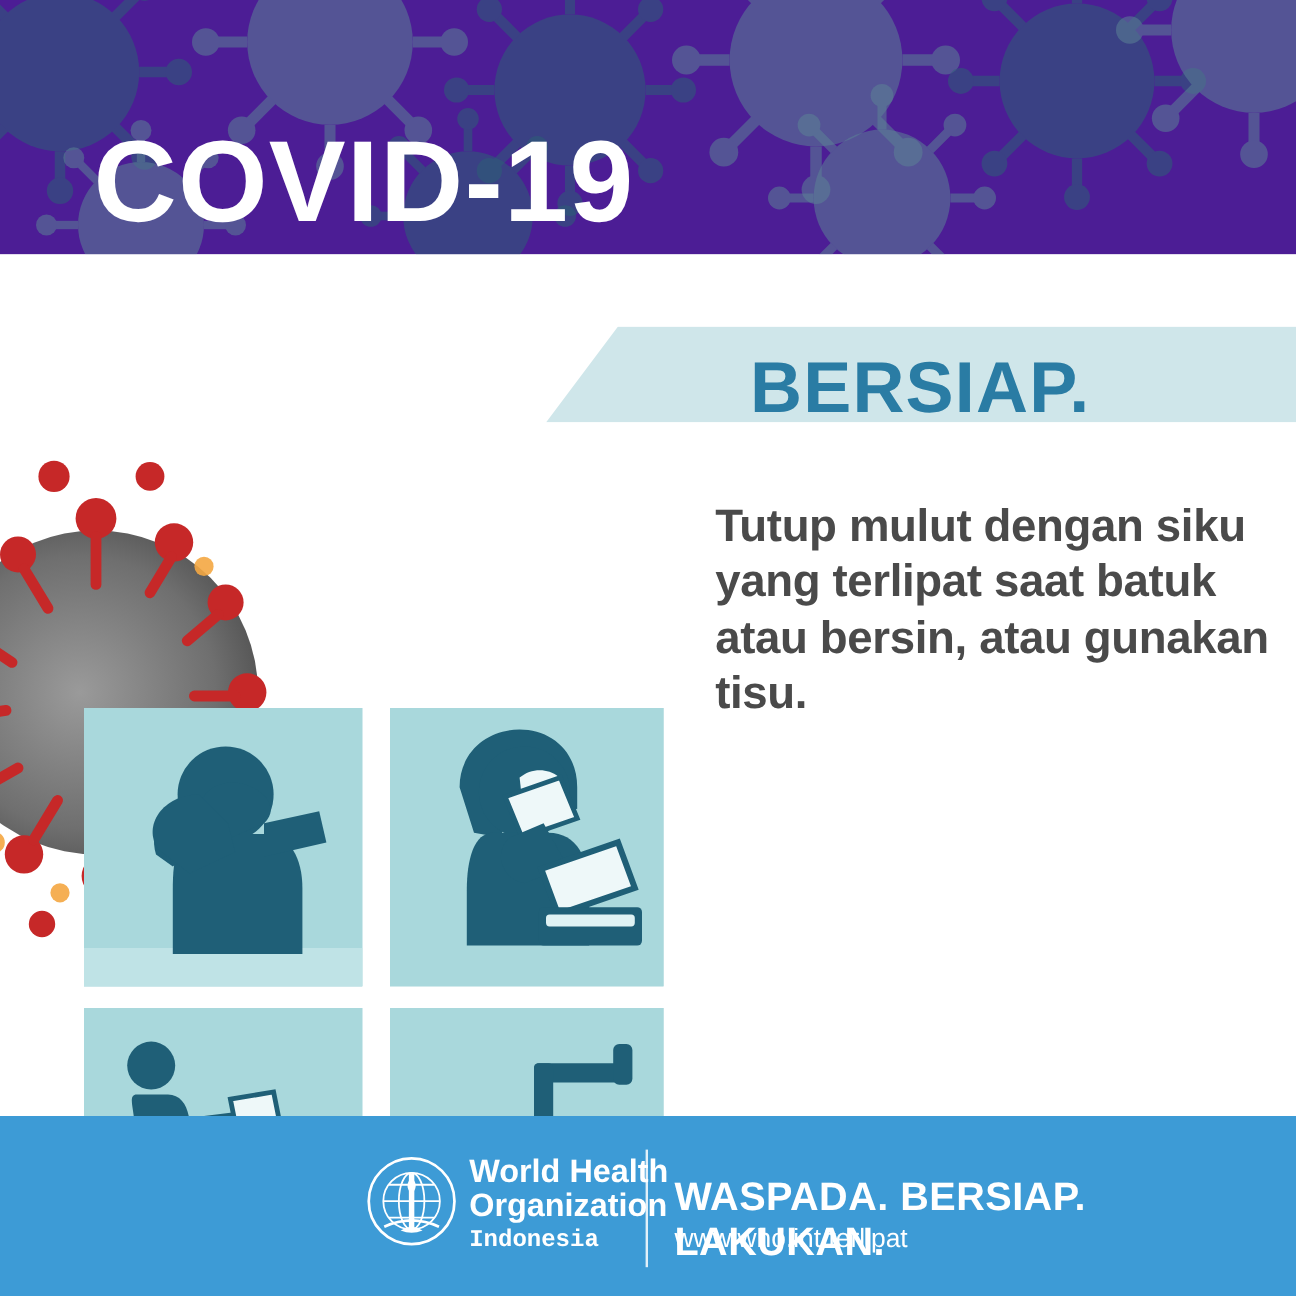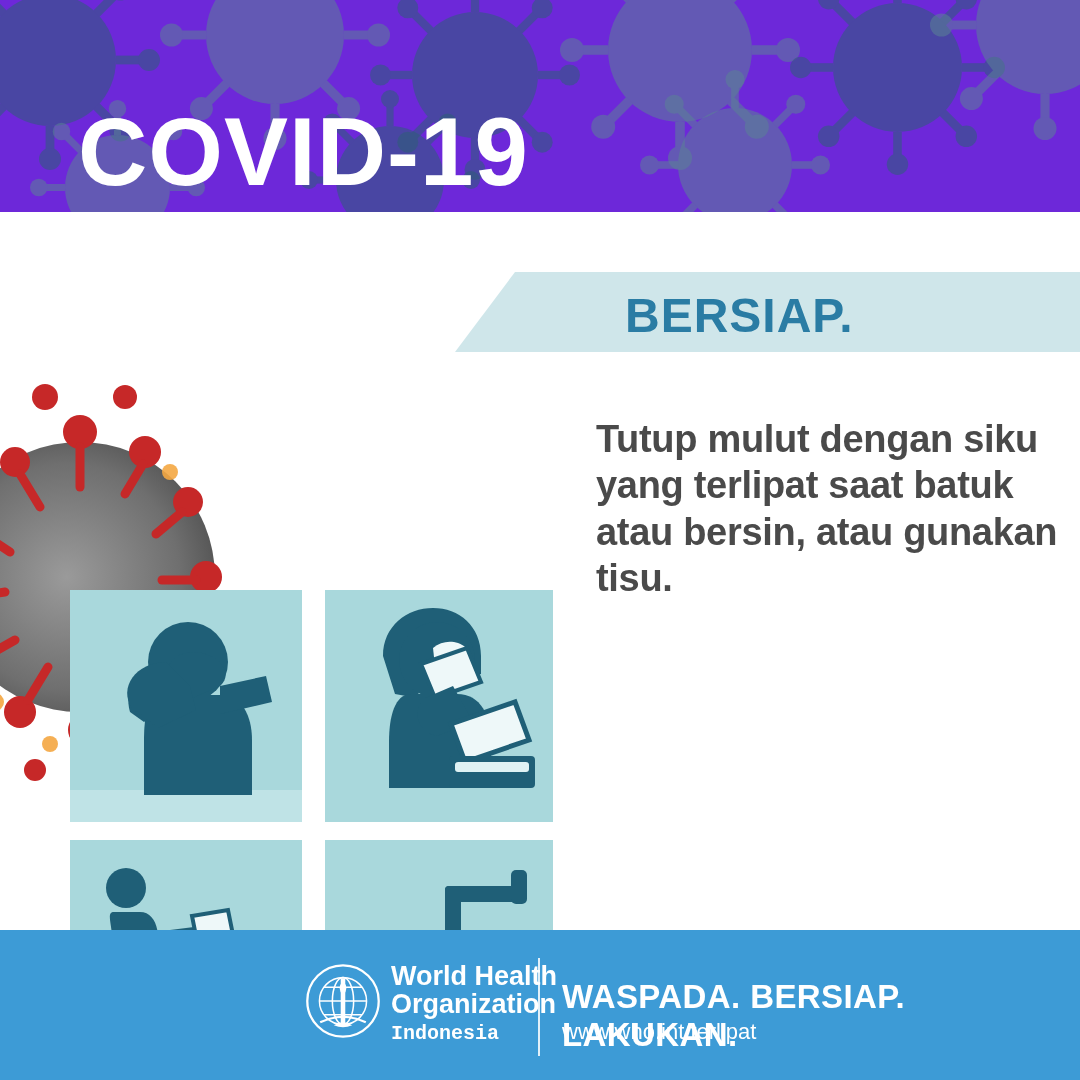--- a/index.html
+++ b/index.html
@@ -17,21 +17,21 @@
     overflow: hidden;
     background: #ffffff;
   }
 
   
   .header {
     position: absolute;
     left: 0; top: 0;
     width: 1080px;
     height: 212px;
-    background: #6d28d9;
+    background: #4c1d95;
     overflow: hidden;
   }
   .header-virus {
     position: absolute;
     opacity: 0.55;
   }
   .header-title {
     position: absolute;
     left: 78px;
     top: 104px;
@@ -69,21 +69,21 @@
     width: 625px;
     height: 80px;
     background: #cfe6ea;
     clip-path: polygon(60px 0, 625px 0, 625px 80px, 0 80px);
     z-index: 6;
   }
   .banner-text {
     position: absolute;
     left: 625px;
     top: 288px;
-    font-size: 48px;
+    font-size: 60px;
     font-weight: bold;
     color: #2a7ca4;
     letter-spacing: 1px;
     z-index: 7;
   }
 
   
   .icon-cell {
     position: absolute;
     background: #a9d8dc;

